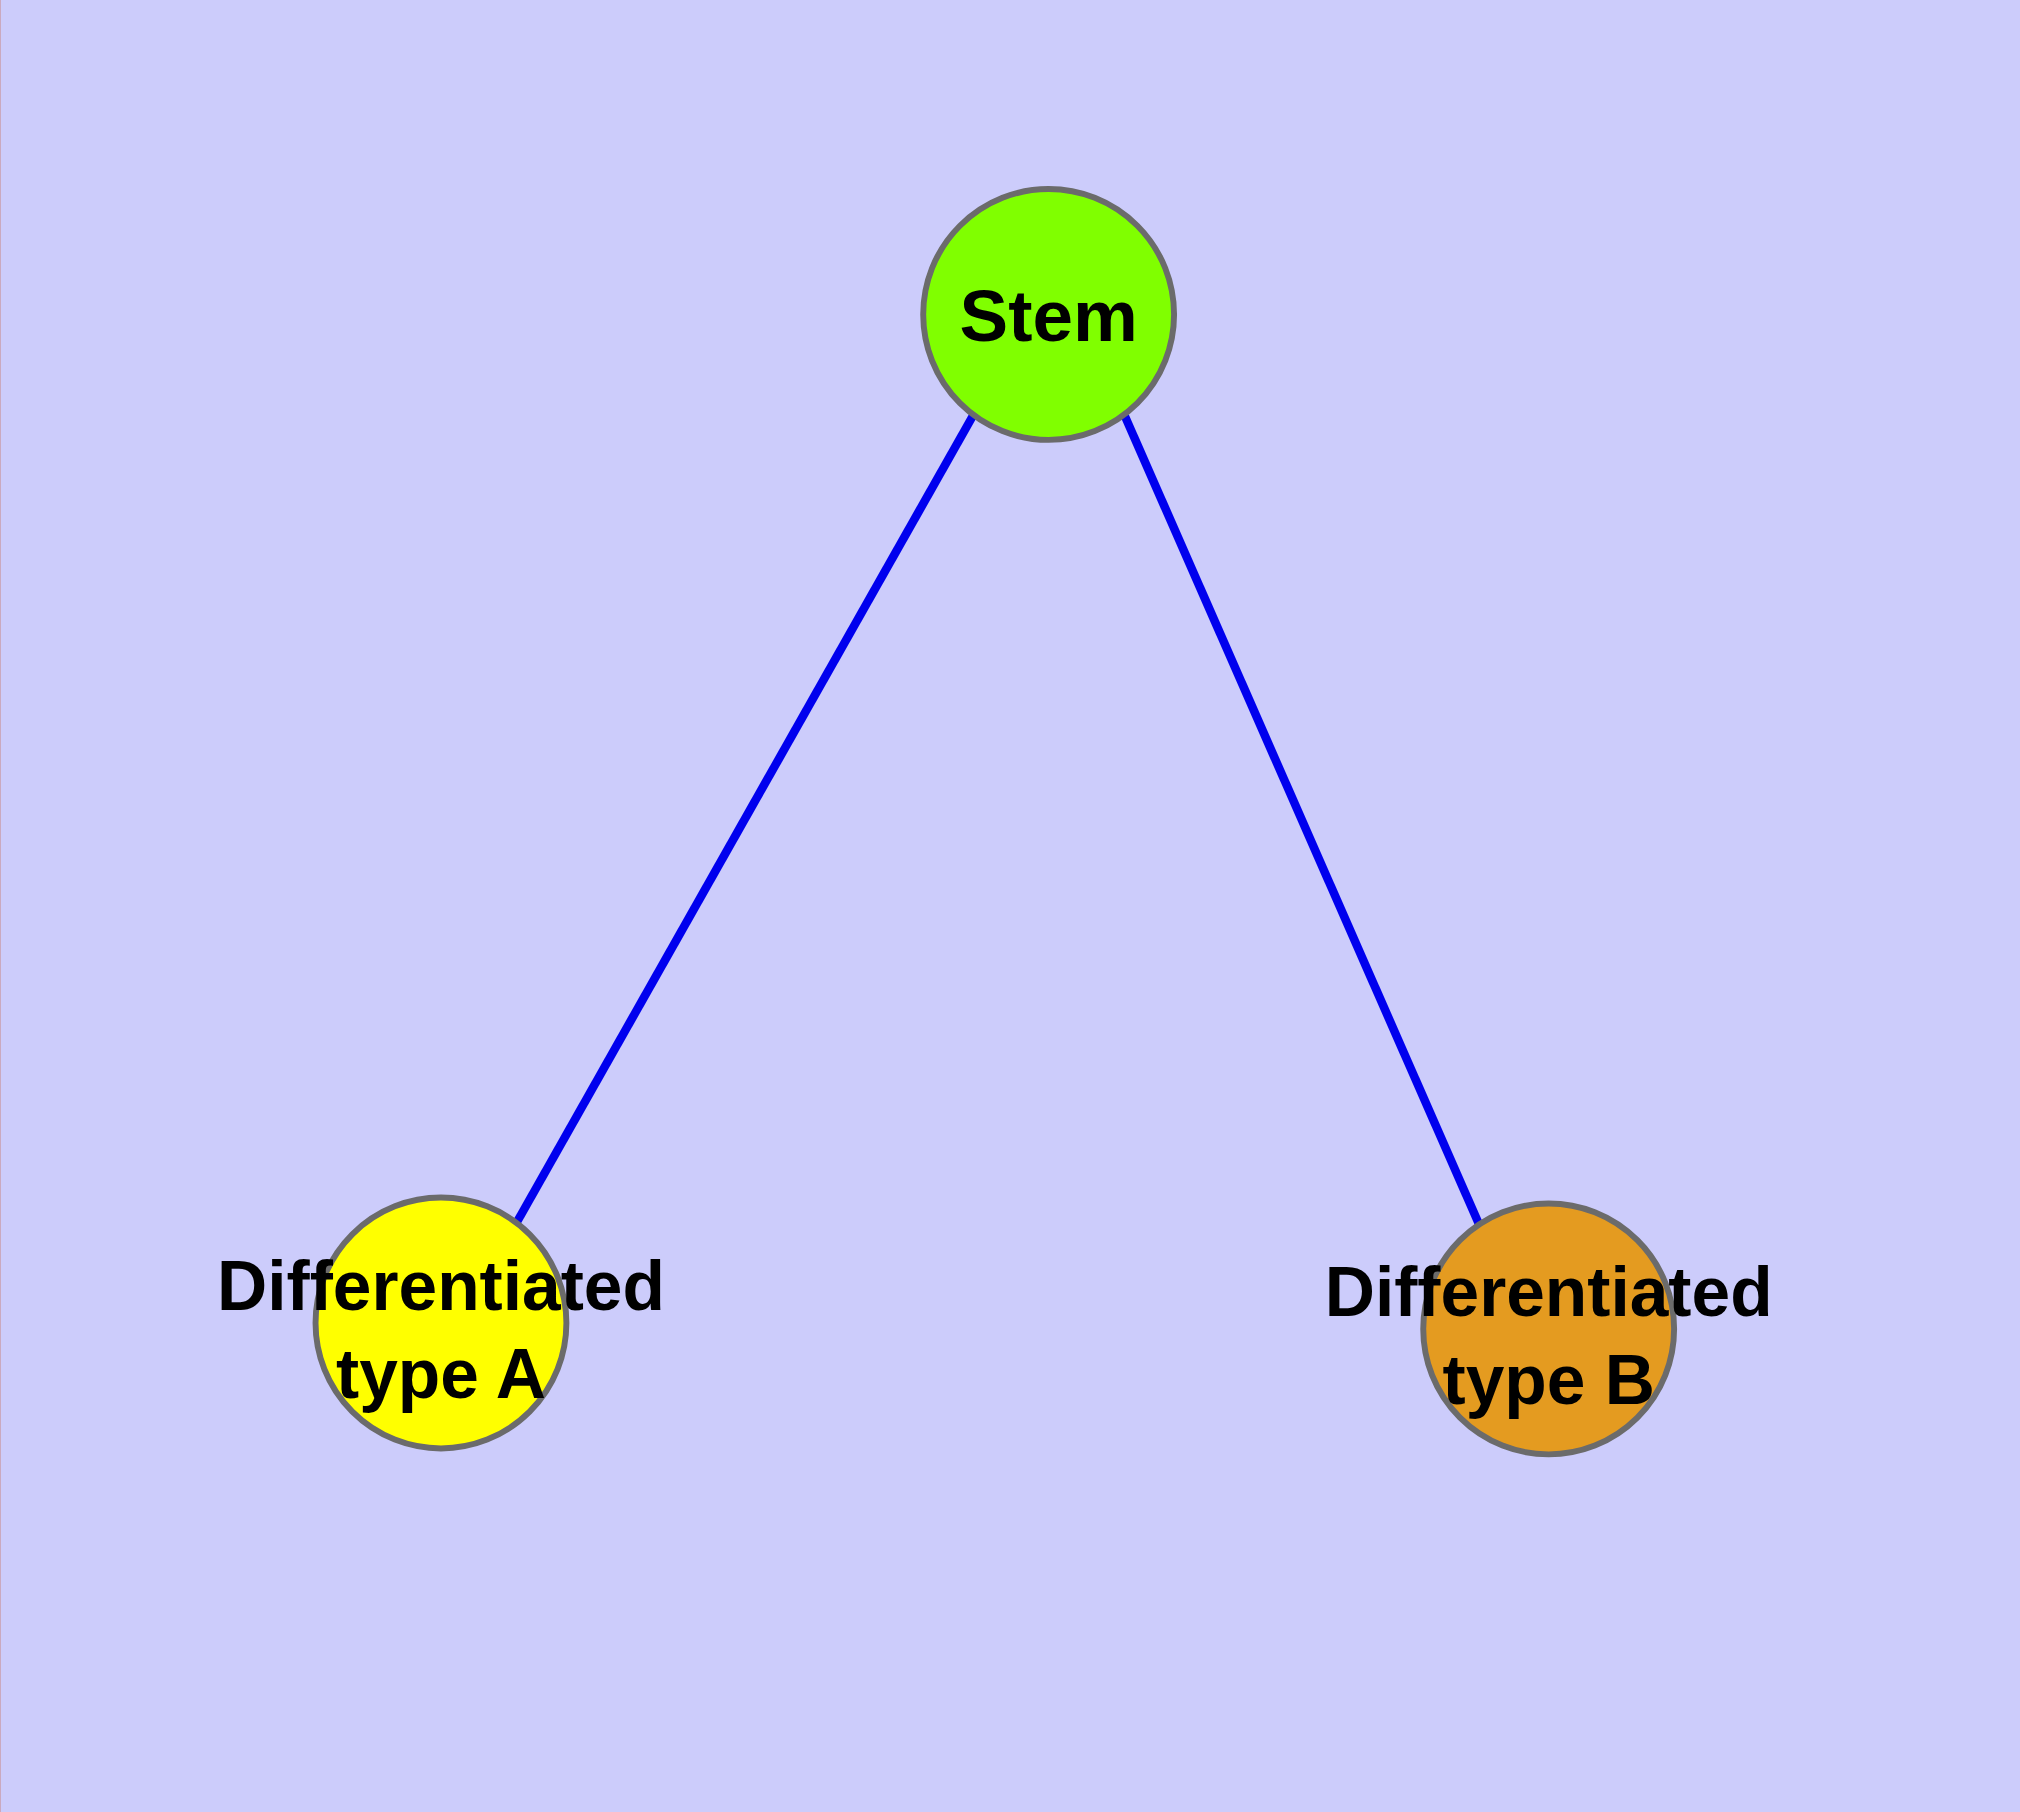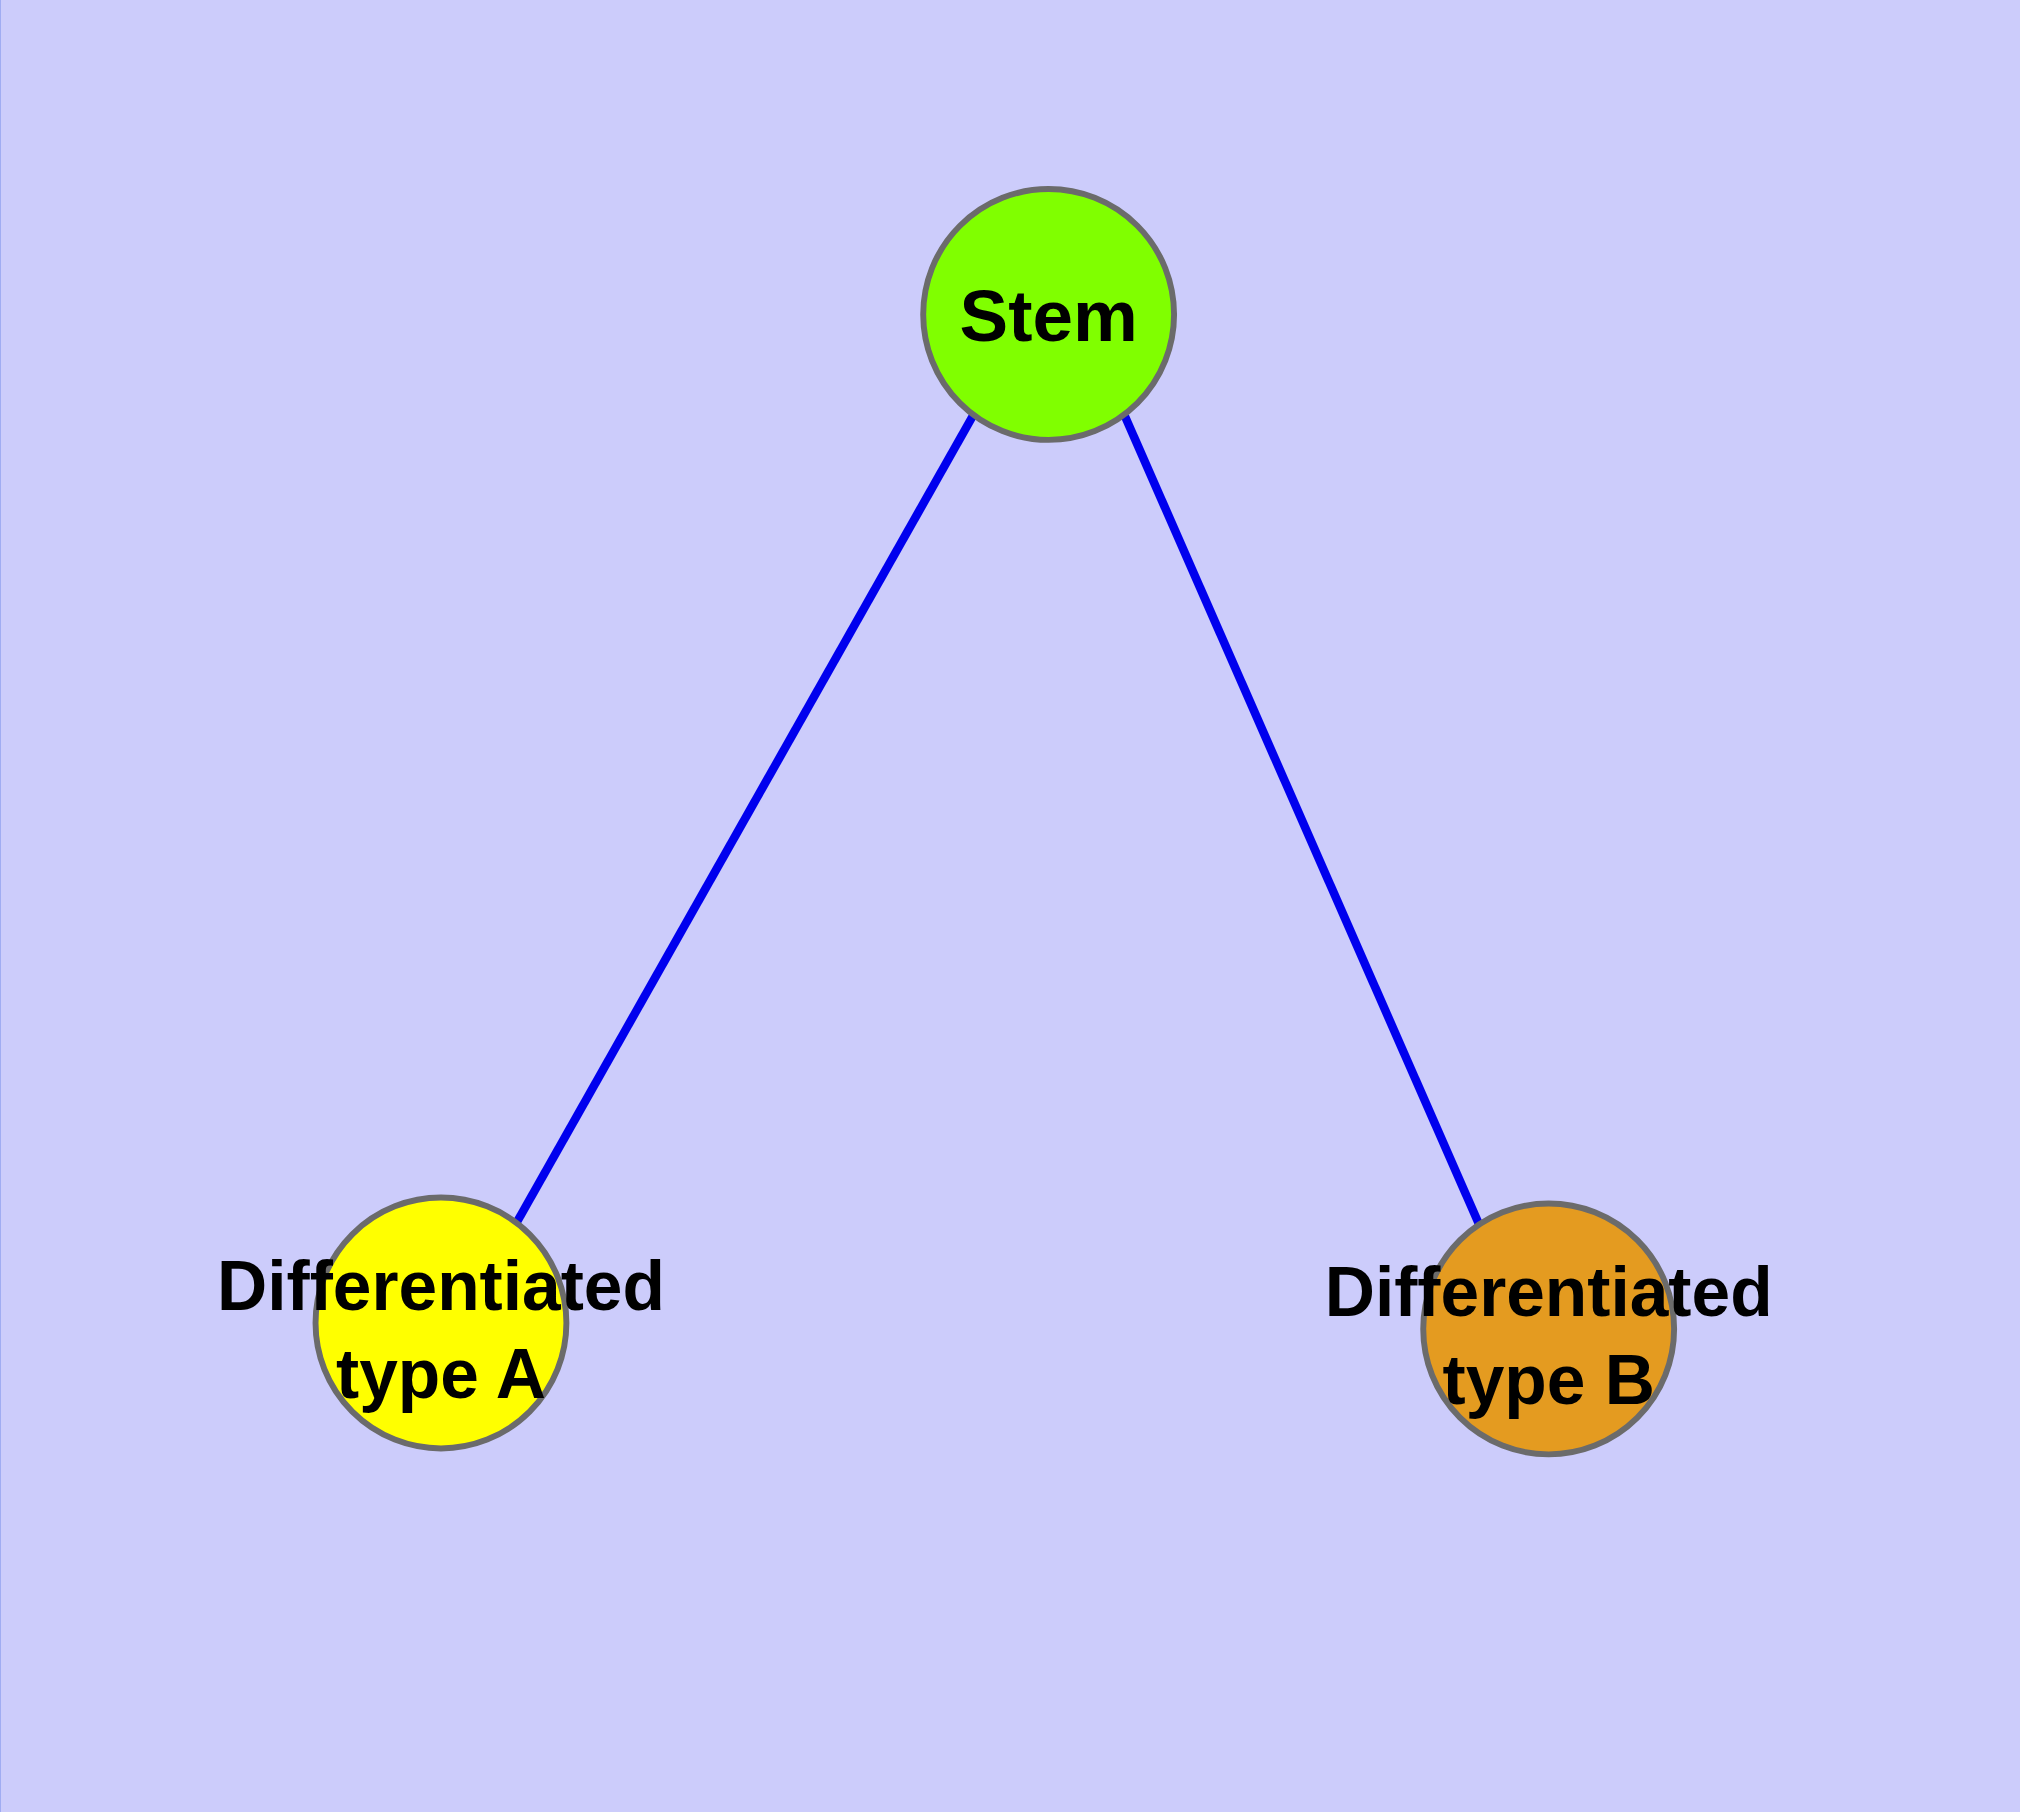--- a/index.html
+++ b/index.html
@@ -11,21 +11,21 @@
   body {
     width: 2021px;
     height: 1812px;
     overflow: hidden;
     font-family: "Liberation Sans", sans-serif;
   }
   #graph-canvas {
     position: relative;
     width: 2021px;
     height: 1812px;
-    background: #1d4ed8;
+    background: #c2410c;
   }
   #graph-svg {
     position: absolute;
     top: 0;
     left: 0;
     width: 2021px;
     height: 1812px;
     display: block;
   }
   .node-label {

